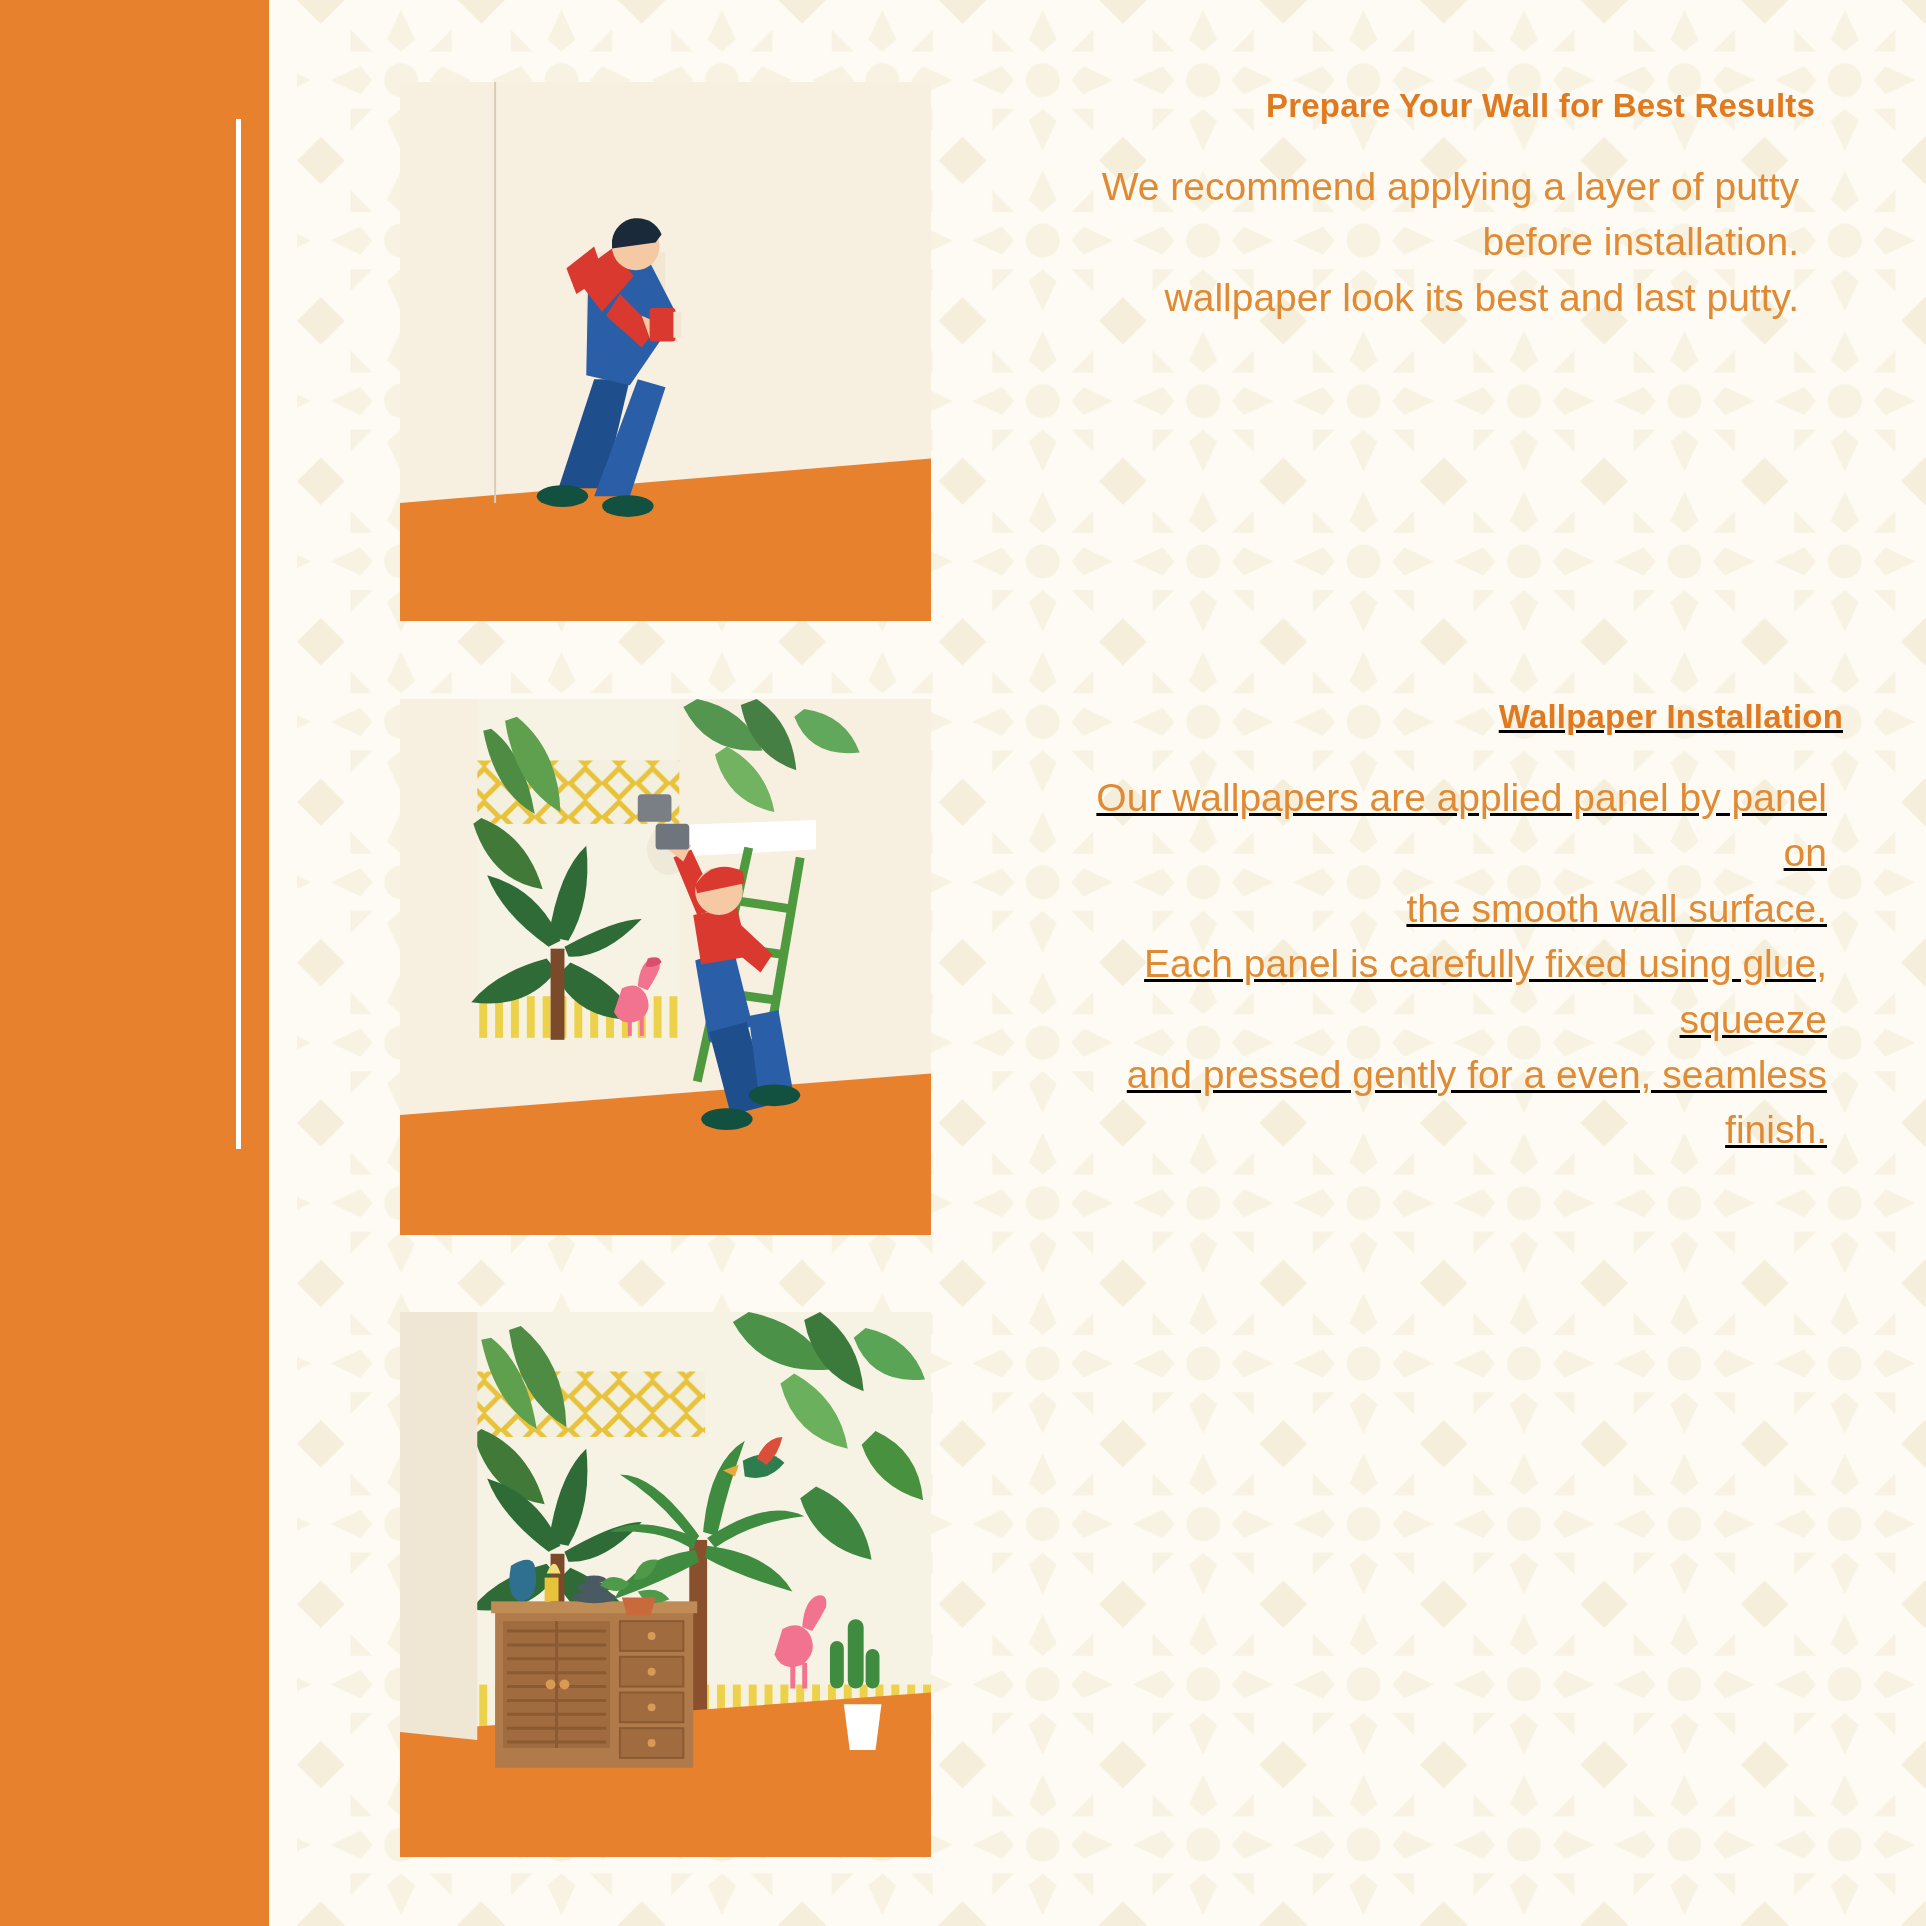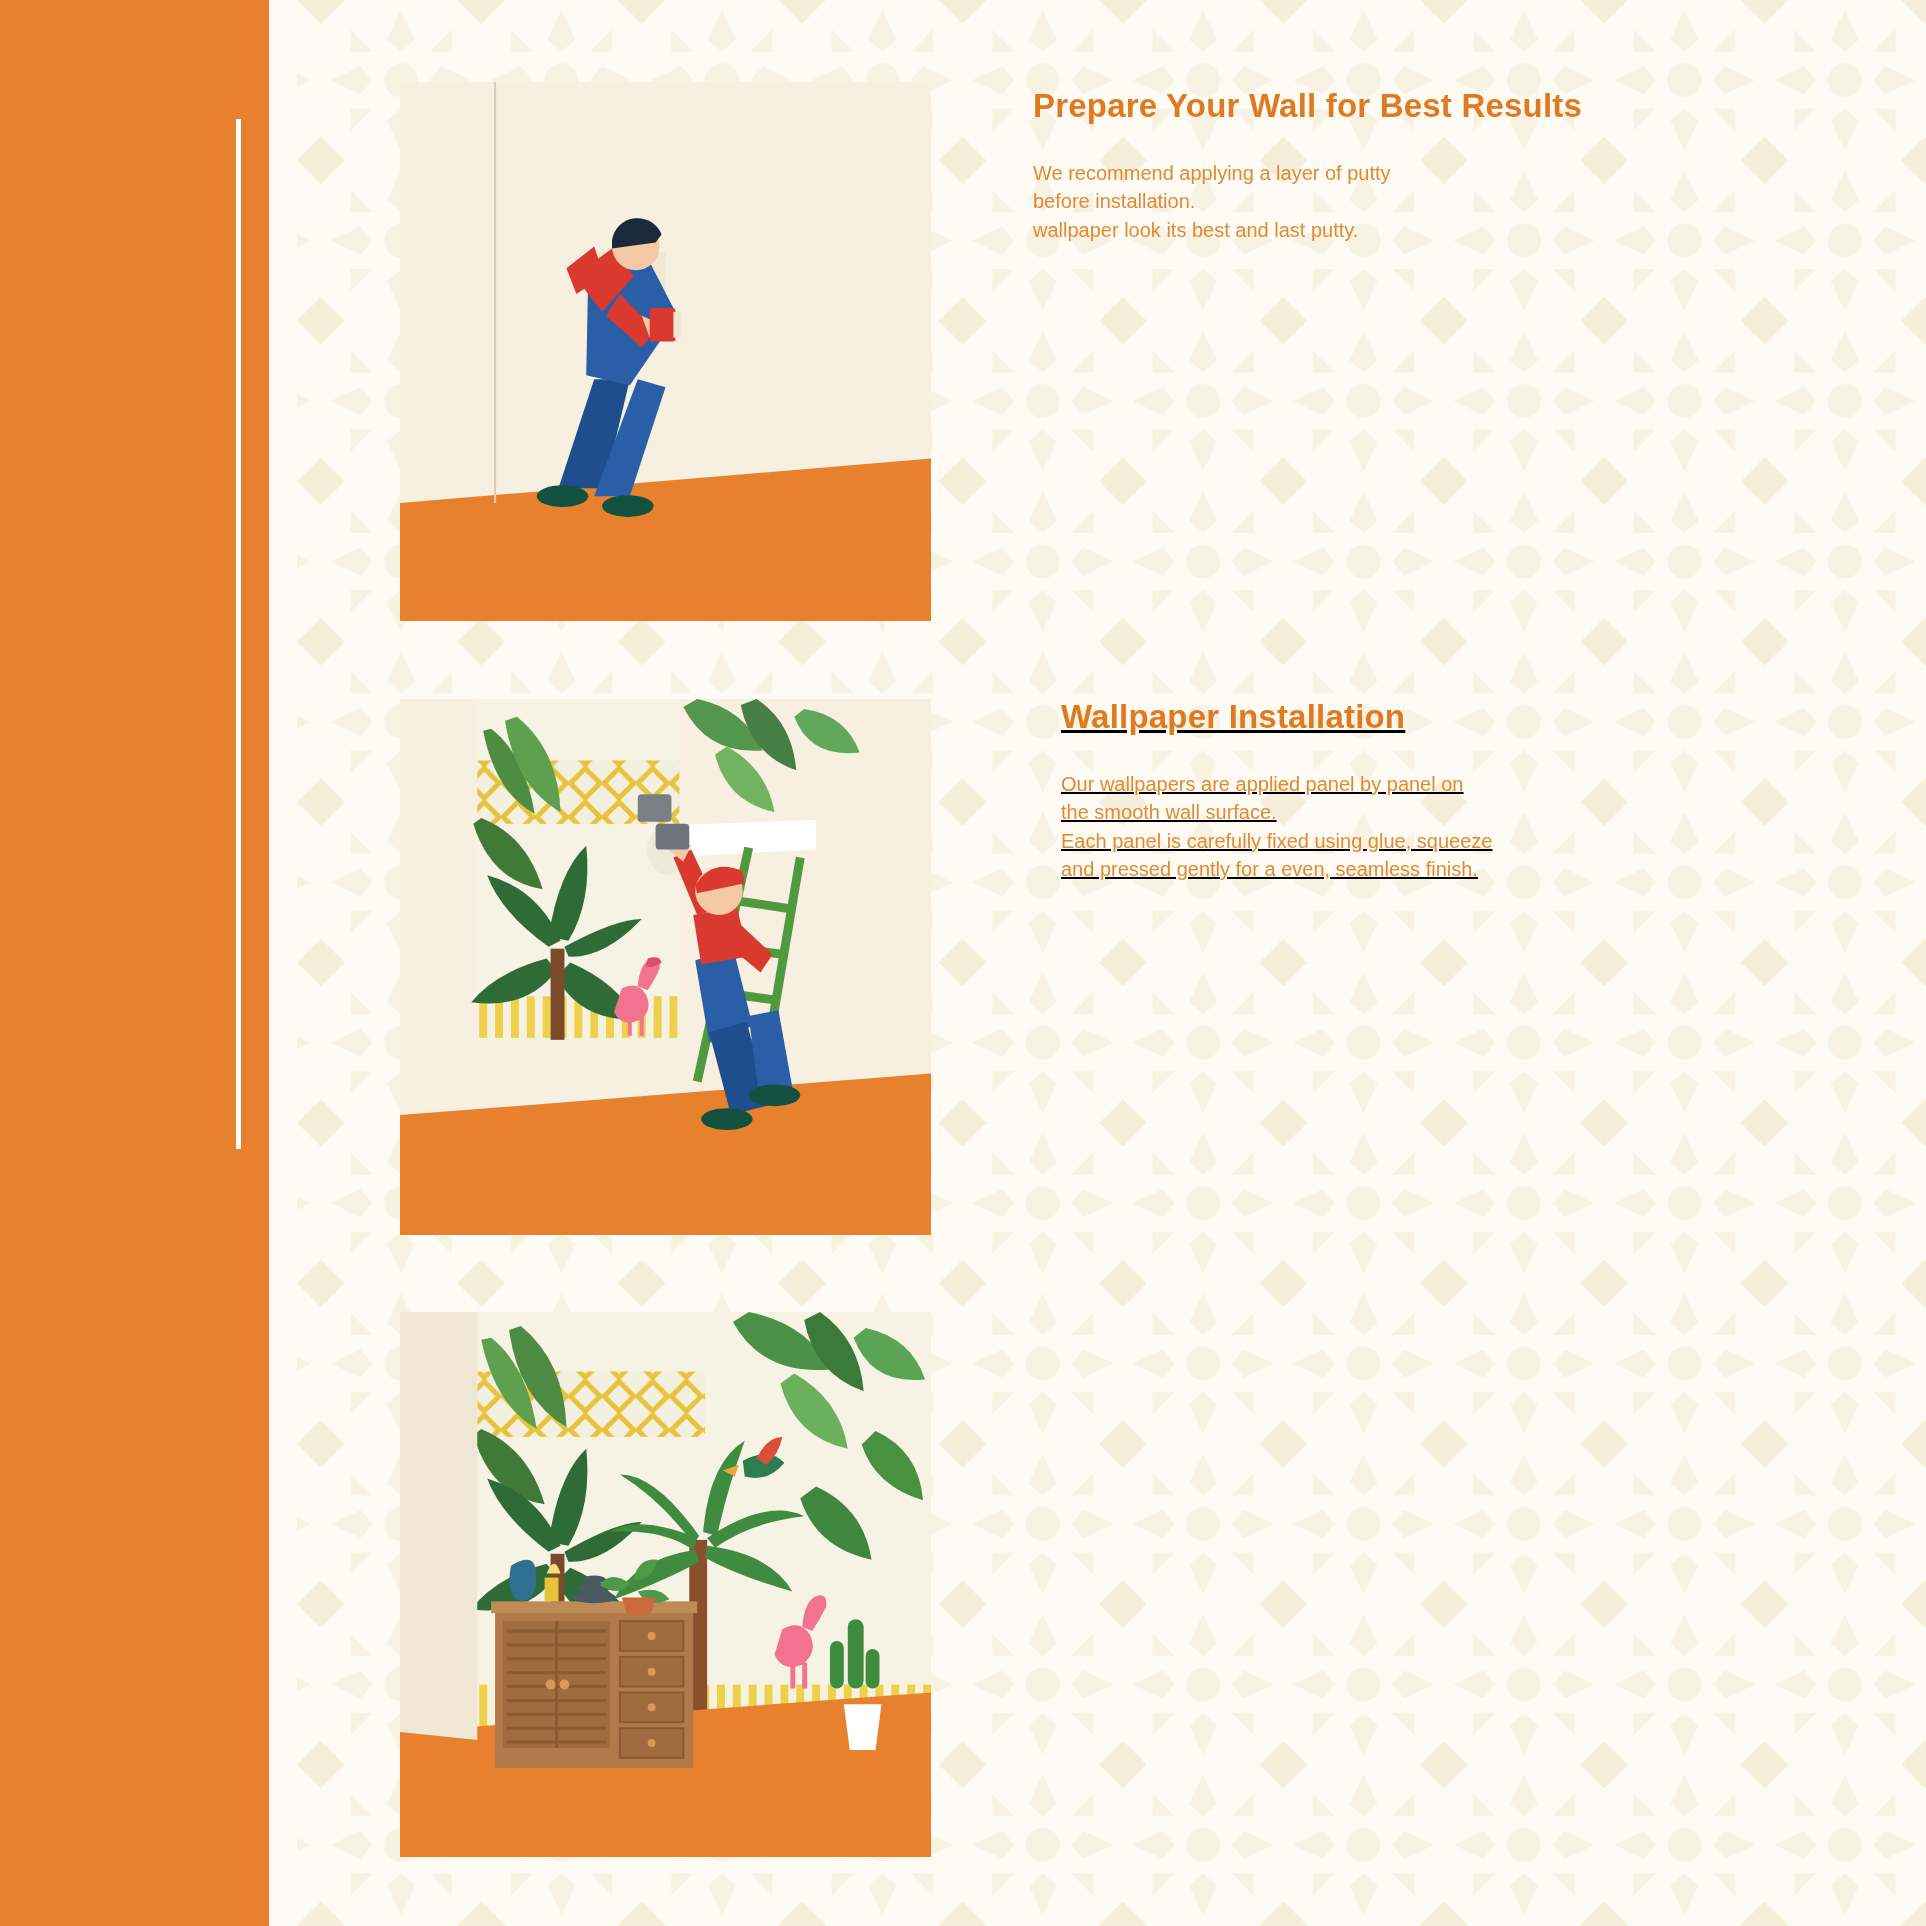--- a/index.html
+++ b/index.html
@@ -64,36 +64,36 @@
     position: absolute;
     z-index: 4;
     overflow: hidden;
     background: #f7efe0;
   }
   .panel-1 { left: 400px; top: 82px;  width: 531px; height: 539px; }
   .panel-2 { left: 400px; top: 699px; width: 531px; height: 536px; }
   .panel-3 { left: 400px; top: 1312px;width: 531px; height: 545px; }
 
   
-  .text-block { position: absolute; z-index: 4; }
+  .text-block { position: absolute; z-index: 4; text-align: right; }
   .tb-1 { left: 1033px; top: 87px;  width: 782px; }
   .tb-2 { left: 1061px; top: 698px; width: 782px; text-decoration: underline; }
 
   .block-title {
     color: #e07a21;
     font-size: 33px;
     font-weight: bold;
     margin: 0 0 34px 0;
     letter-spacing: 0.2px;
   }
   .block-body {
     color: #e08a33;
-    font-size: 20px;
+    font-size: 39px;
     line-height: 1.42;
-    margin: 0;
+    margin: 16px;
     font-weight: 400;
   }
   .block-body .ln { display: block; }
 </style>
 </head>
 <body>
 
 <div class="bg-pattern">
   <svg width="1927" height="1927" viewBox="0 0 1946 1946" xmlns="http://www.w3.org/2000/svg">
     <defs>

